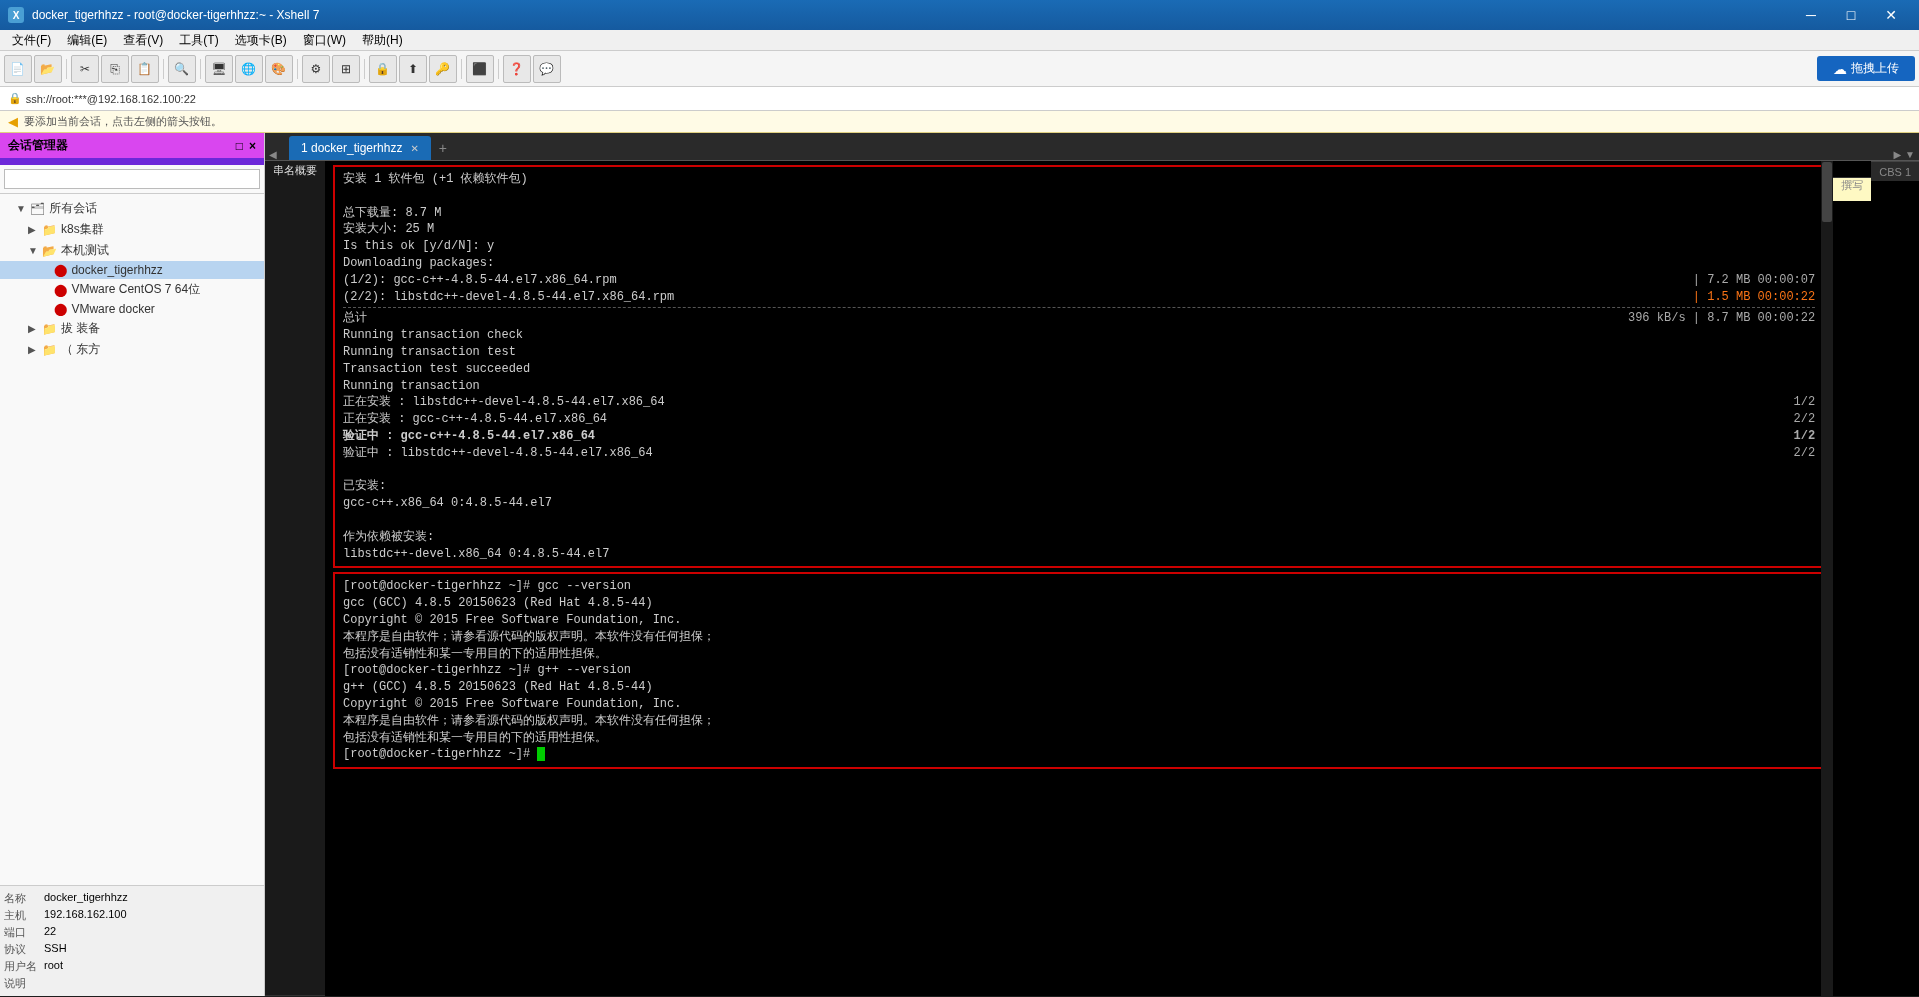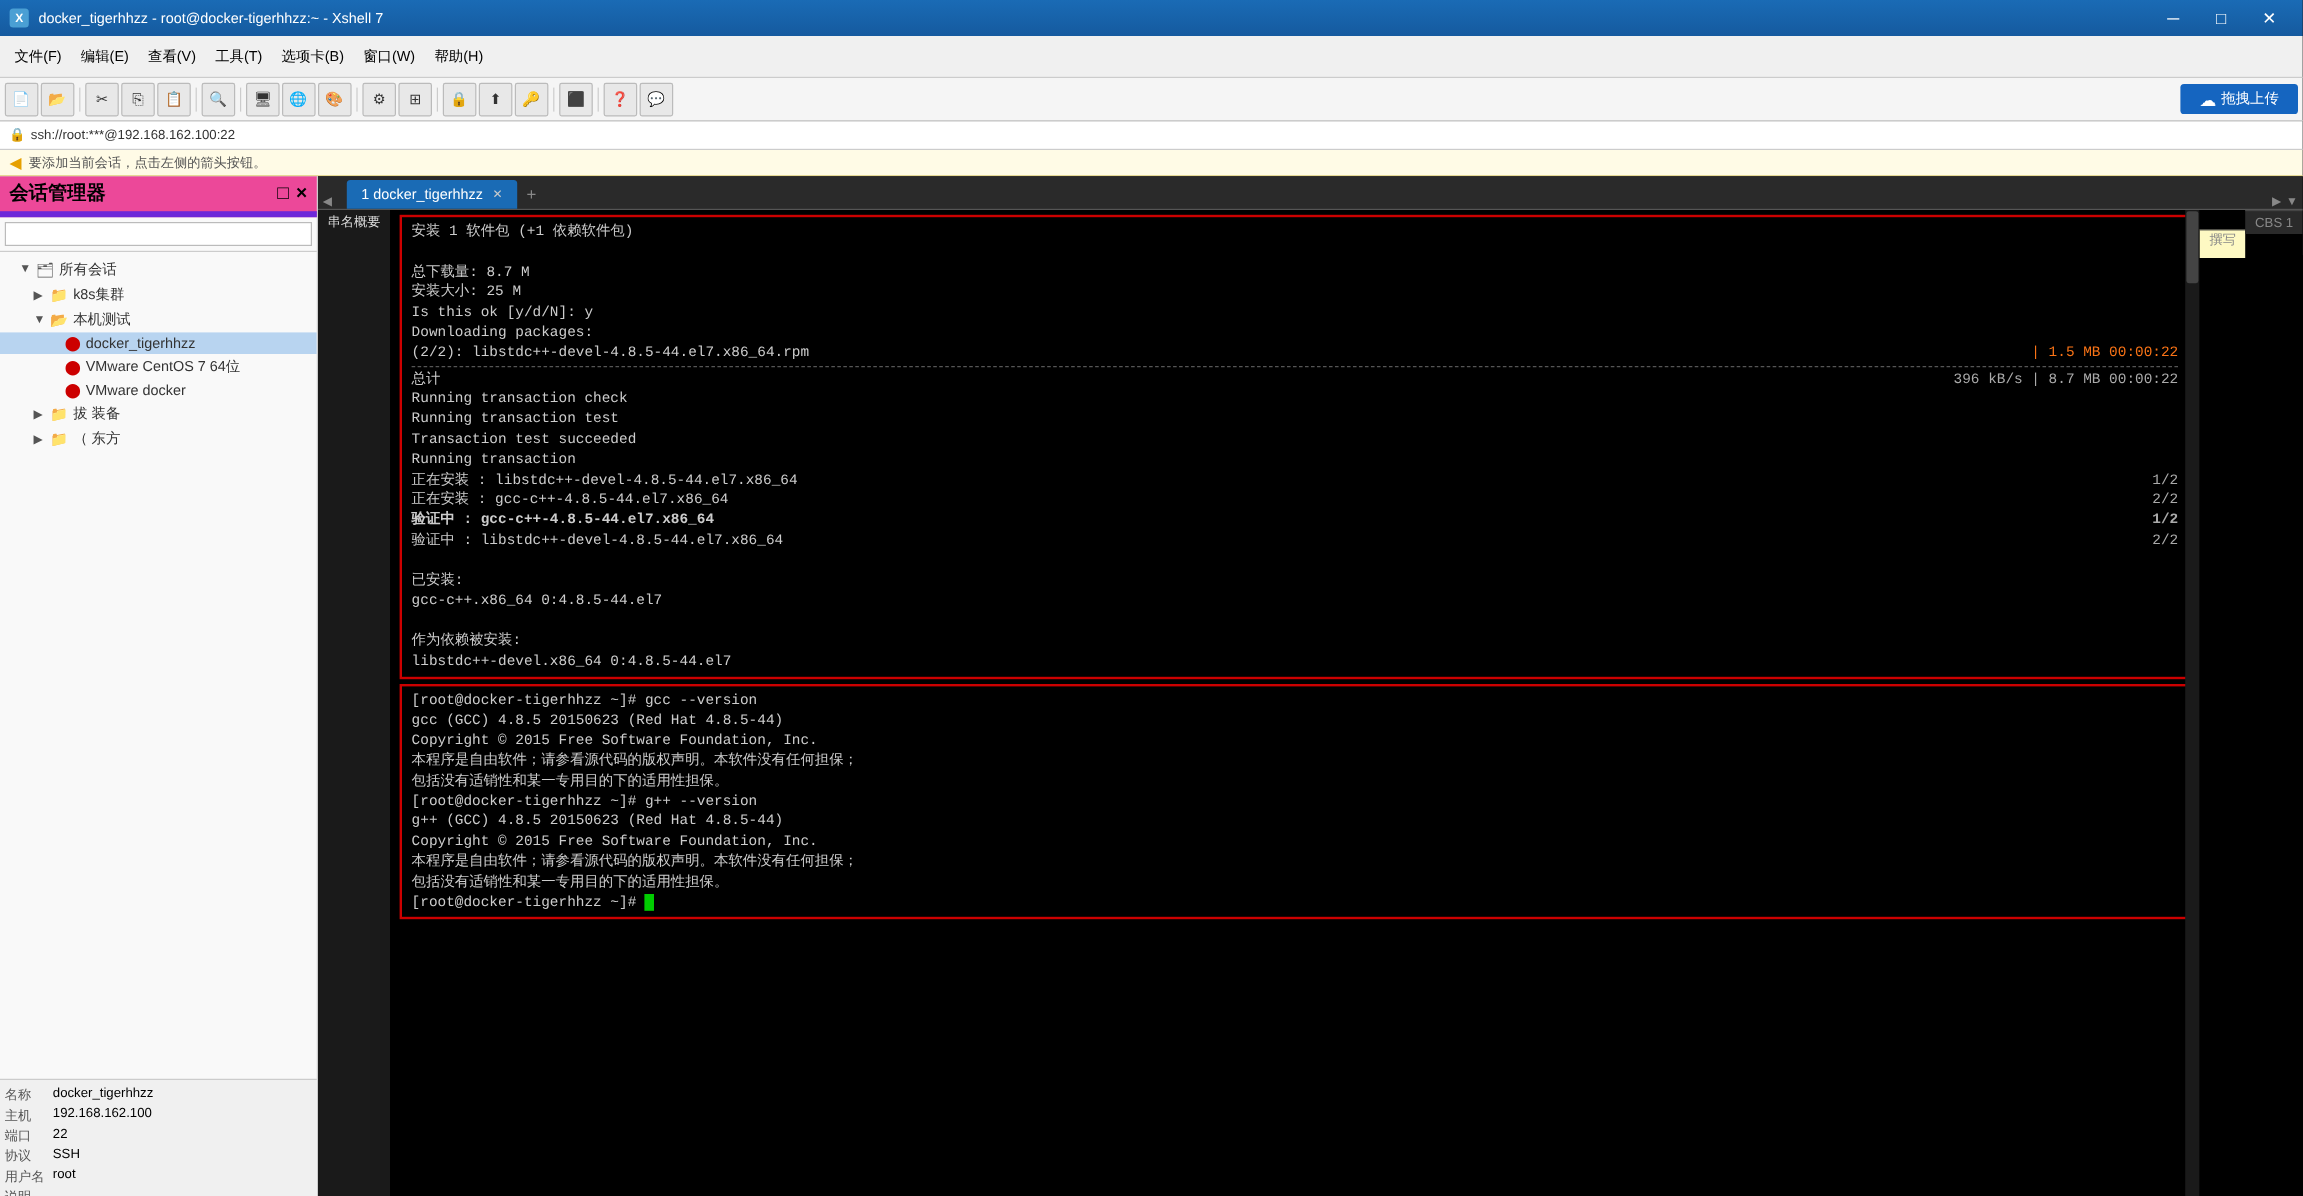--- a/index.html
+++ b/index.html
@@ -21,21 +21,21 @@
     .title-bar-controls { display: flex; gap: 0; }
     .title-bar-btn {
       width: 40px; height: 30px;
       display: flex; align-items: center; justify-content: center;
       color: white; font-size: 14px; cursor: pointer;
     }
 
     
     .menu-bar {
       background: #f0f0f0;
-      height: 35px;
+      height: 21px;
       display: flex;
       align-items: flex-start;
       padding: 0 4px;
       border-bottom: 1px solid #ccc;
       font-size: 12px;
       color: #000;
     }
     .menu-item {
       padding: 2px 8px;
       cursor: pointer;
@@ -111,25 +111,25 @@
     
     .sidebar {
       width: 265px;
       background: #f9f9f9;
       border-right: 1px solid #ccc;
       display: flex;
       flex-direction: column;
       flex-shrink: 0;
     }
     .sidebar-header {
-      background: #ec4899;
+      background: #d946ef;
       padding: 4px 8px;
-      font-size: 16px;
+      font-size: 12px;
       font-weight: bold;
-      border-bottom: 5px solid #6d28d9;
+      border-bottom: 7px solid #6d28d9;
       display: flex;
       align-items: center;
       justify-content: space-between;
     }
     .sidebar-search {
       padding: 4px;
       border-bottom: 1px solid #ccc;
     }
     .sidebar-search input {
       width: 100%;
@@ -500,20 +500,24 @@
 
       <div class="terminal-scroll" style="position:relative; overflow:hidden;">
 
         <div class="terminal-upper">
           <span>安装  1 软件包 (+1 依赖软件包)</span><br>
           <br>
           <span>总下载量: 8.7 M</span><br>
           <span>安装大小: 25 M</span><br>
           <span>Is this ok [y/d/N]: y</span><br>
           <span>Downloading packages:</span><br>
+          <div style="display:flex; justify-content:space-between;">
+            <span>(1/2): gcc-c++-4.8.5-44.el7.x86_64.rpm</span>
+            <span style="color:#aaa;">| 7.2 MB  00:00:07</span>
+          </div>
           <div style="display:flex; justify-content:space-between;">
             <span>(2/2): libstdc++-devel-4.8.5-44.el7.x86_64.rpm</span>
             <span style="color:#f97316;">| 1.5 MB  00:00:22</span>
           </div>
           <hr class="dashed-separator">
           <div style="display:flex; justify-content:space-between;">
             <span>总计</span>
             <span style="color:#aaa;">396 kB/s | 8.7 MB  00:00:22</span>
           </div>
           <span>Running transaction check</span><br>

